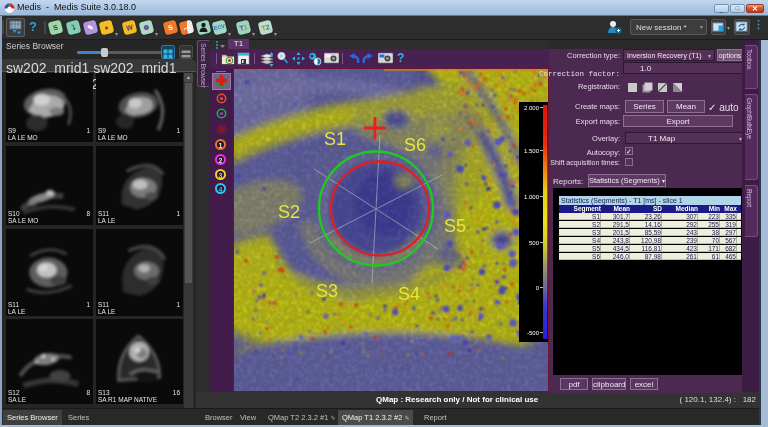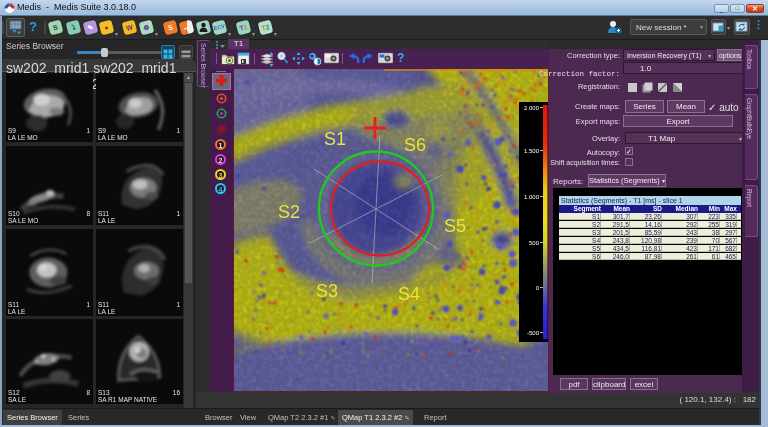--- a/index.html
+++ b/index.html
@@ -987,20 +987,21 @@
           <text x="20" y="143" text-anchor="end">500</text>
           <rect x="21" y="140" width="3" height="1" fill="#bbb"></rect>
           <text x="20" y="188" text-anchor="end">0</text>
           <rect x="21" y="185" width="3" height="1" fill="#bbb"></rect>
           <text x="20" y="233" text-anchor="end">-500</text>
           <rect x="21" y="230" width="3" height="1" fill="#bbb"></rect>
         </g>
 </g>
 </svg></div>
 <div class="abs" id="qmapbar">
+    <div class="abs" id="qmaptext">QMap : Research only / Not for clinical use</div>
     <div class="abs" id="coordtext">( 120.1, 132.4) :&nbsp;&nbsp;&nbsp;182</div>
   </div>
 <div class="abs" id="rightpanel"></div>
 <div class="abs rlab" style="top:51px;width:120px;right:148px;">Correction type:</div>
 <div class="abs rfield" style="left:623px;top:49px;width:92px;height:12px;line-height:12px;padding-left:3px;font-size:7px">Inversion Recovery (T1)<span style="position:absolute;right:3px;font-size:6px;color:#c0a8c8">▾</span></div>
 <div class="abs rbtn" style="left:717px;top:49px;width:26px;height:12px;line-height:11px;background:#715473;font-size:7px;line-height:12px">options</div>
 <div class="abs rlab" style="top:70px;width:120px;right:148px;font-family:Liberation Mono, monospace;">Correction factor:</div>
 <div class="abs rfield" style="left:623px;top:62px;width:121px;height:12px;line-height:12px;padding-left:16px">1.0</div>
 <div class="abs rlab" style="top:82px;width:120px;right:148px;">Registration:</div>
 <div class="abs" style="left:626px;top:80px;width:13px;height:13px"><svg width="13" height="13" viewBox="0 0 13 13">

